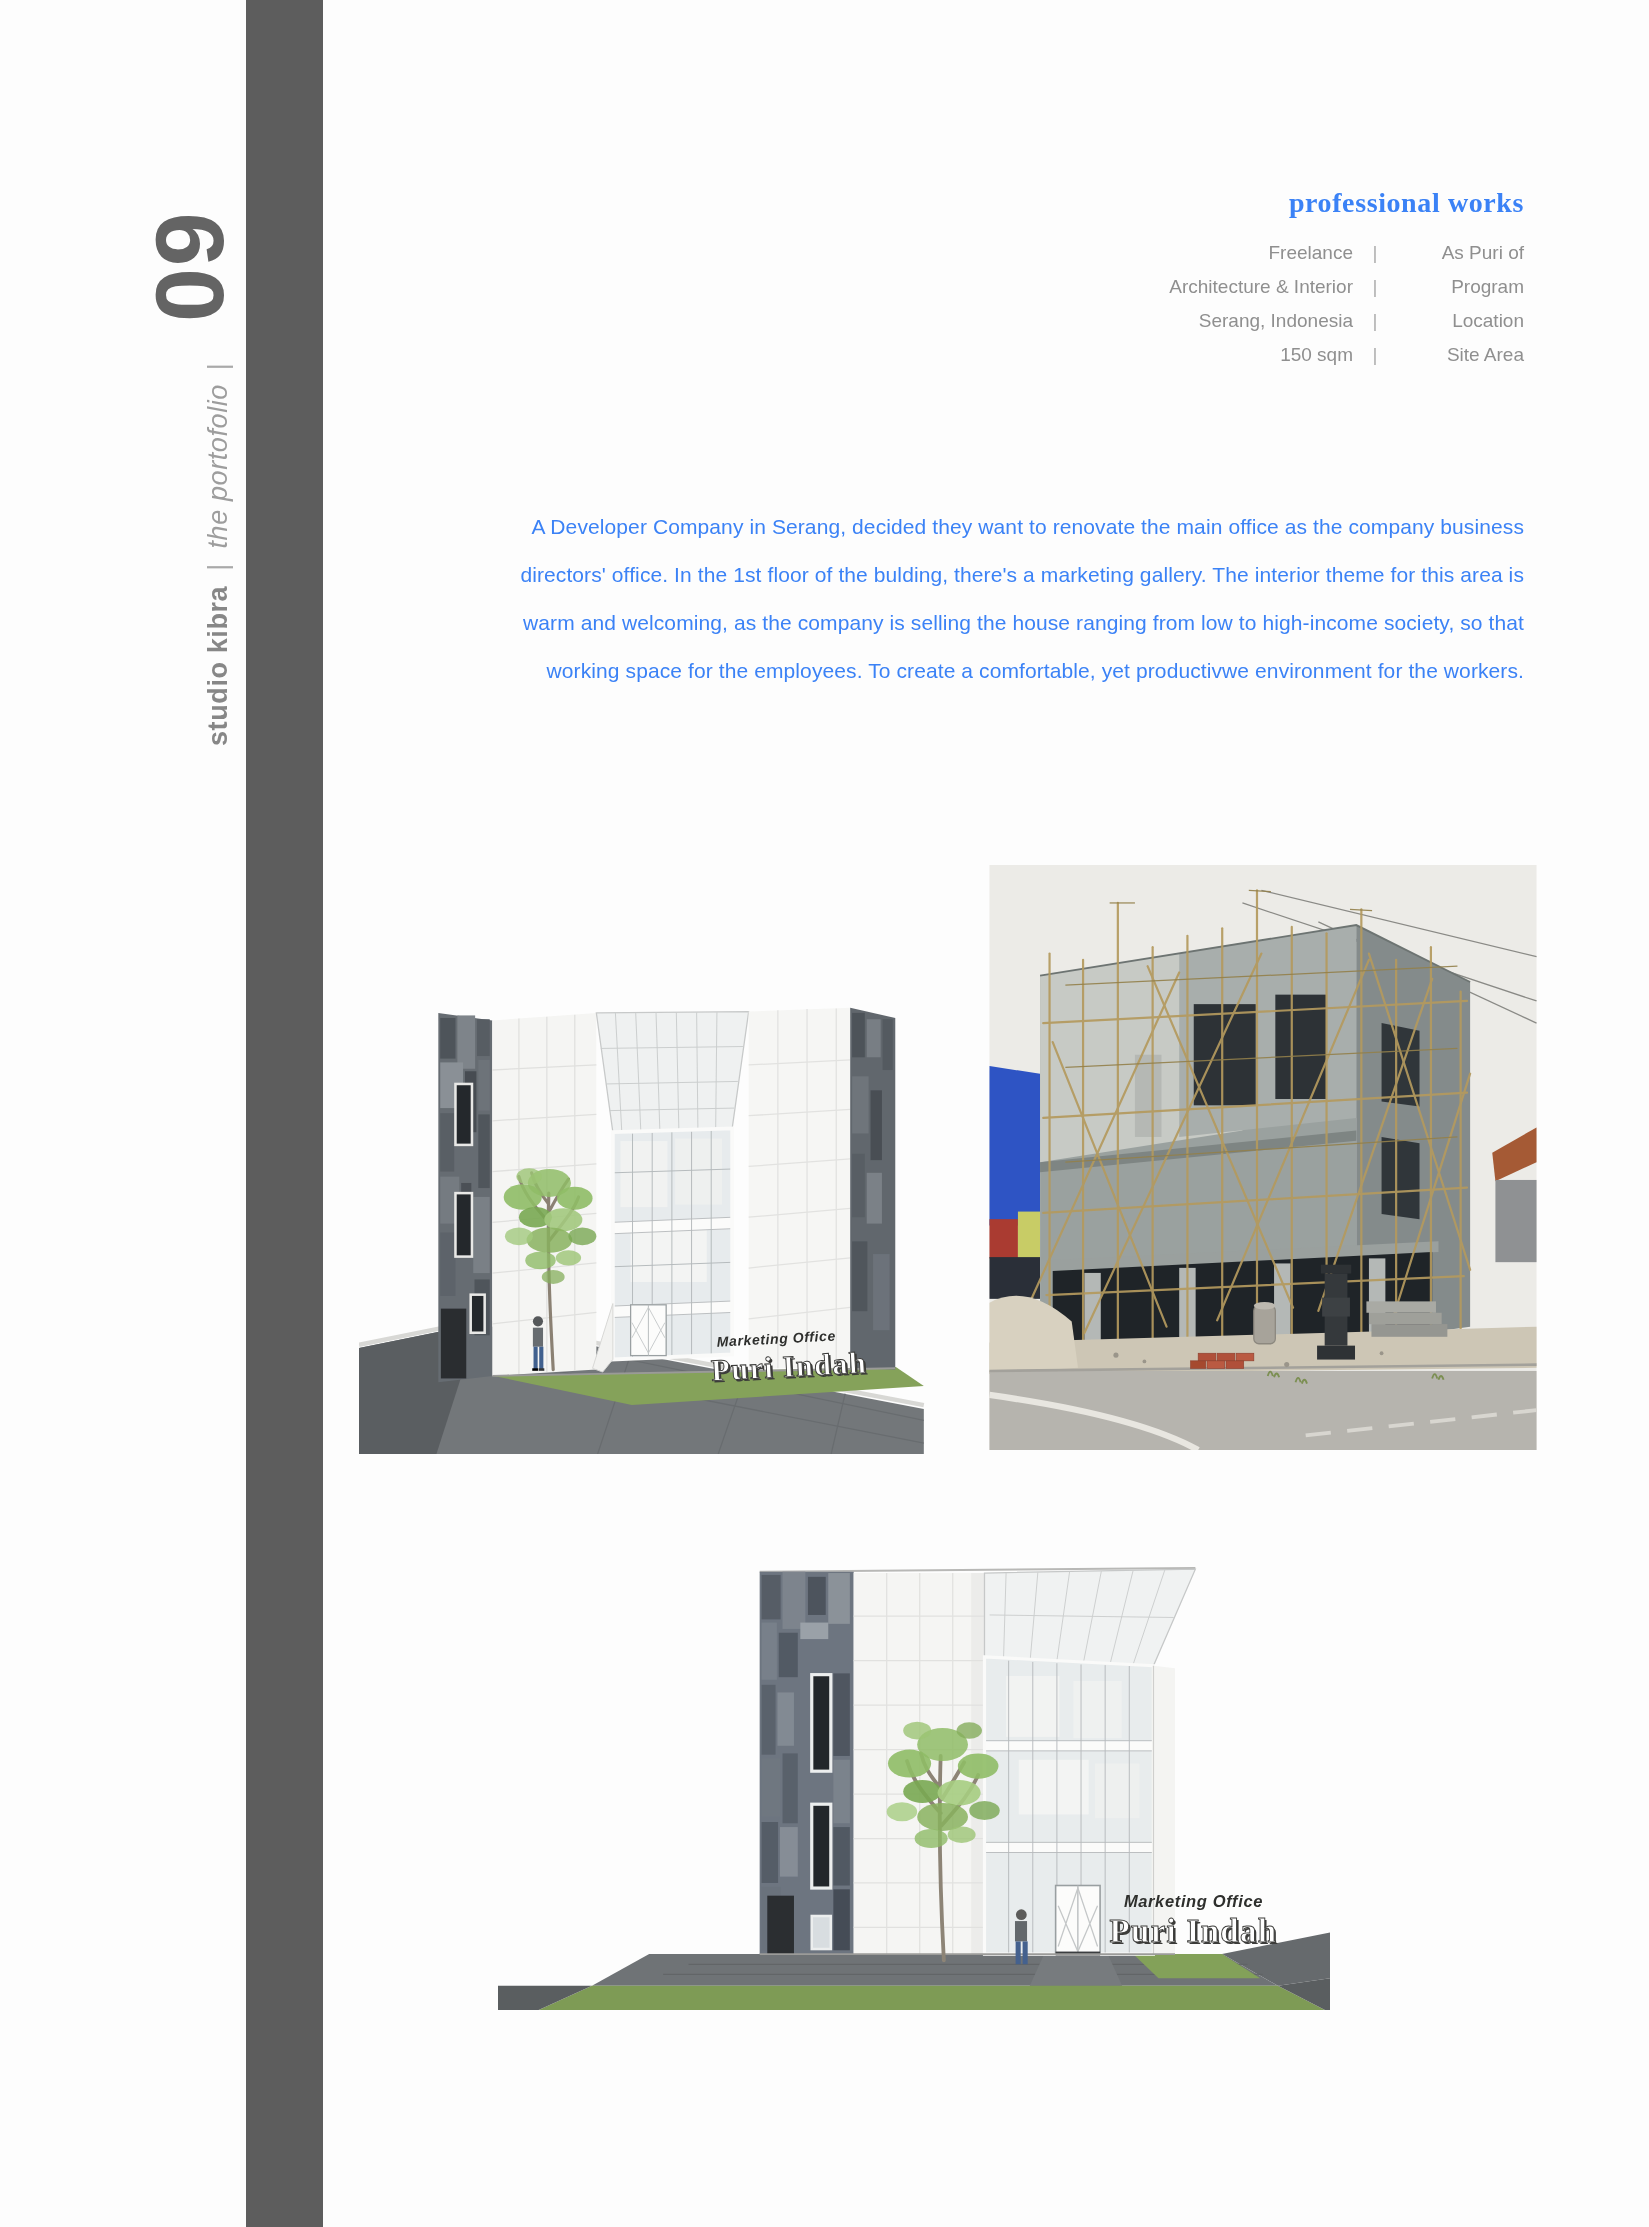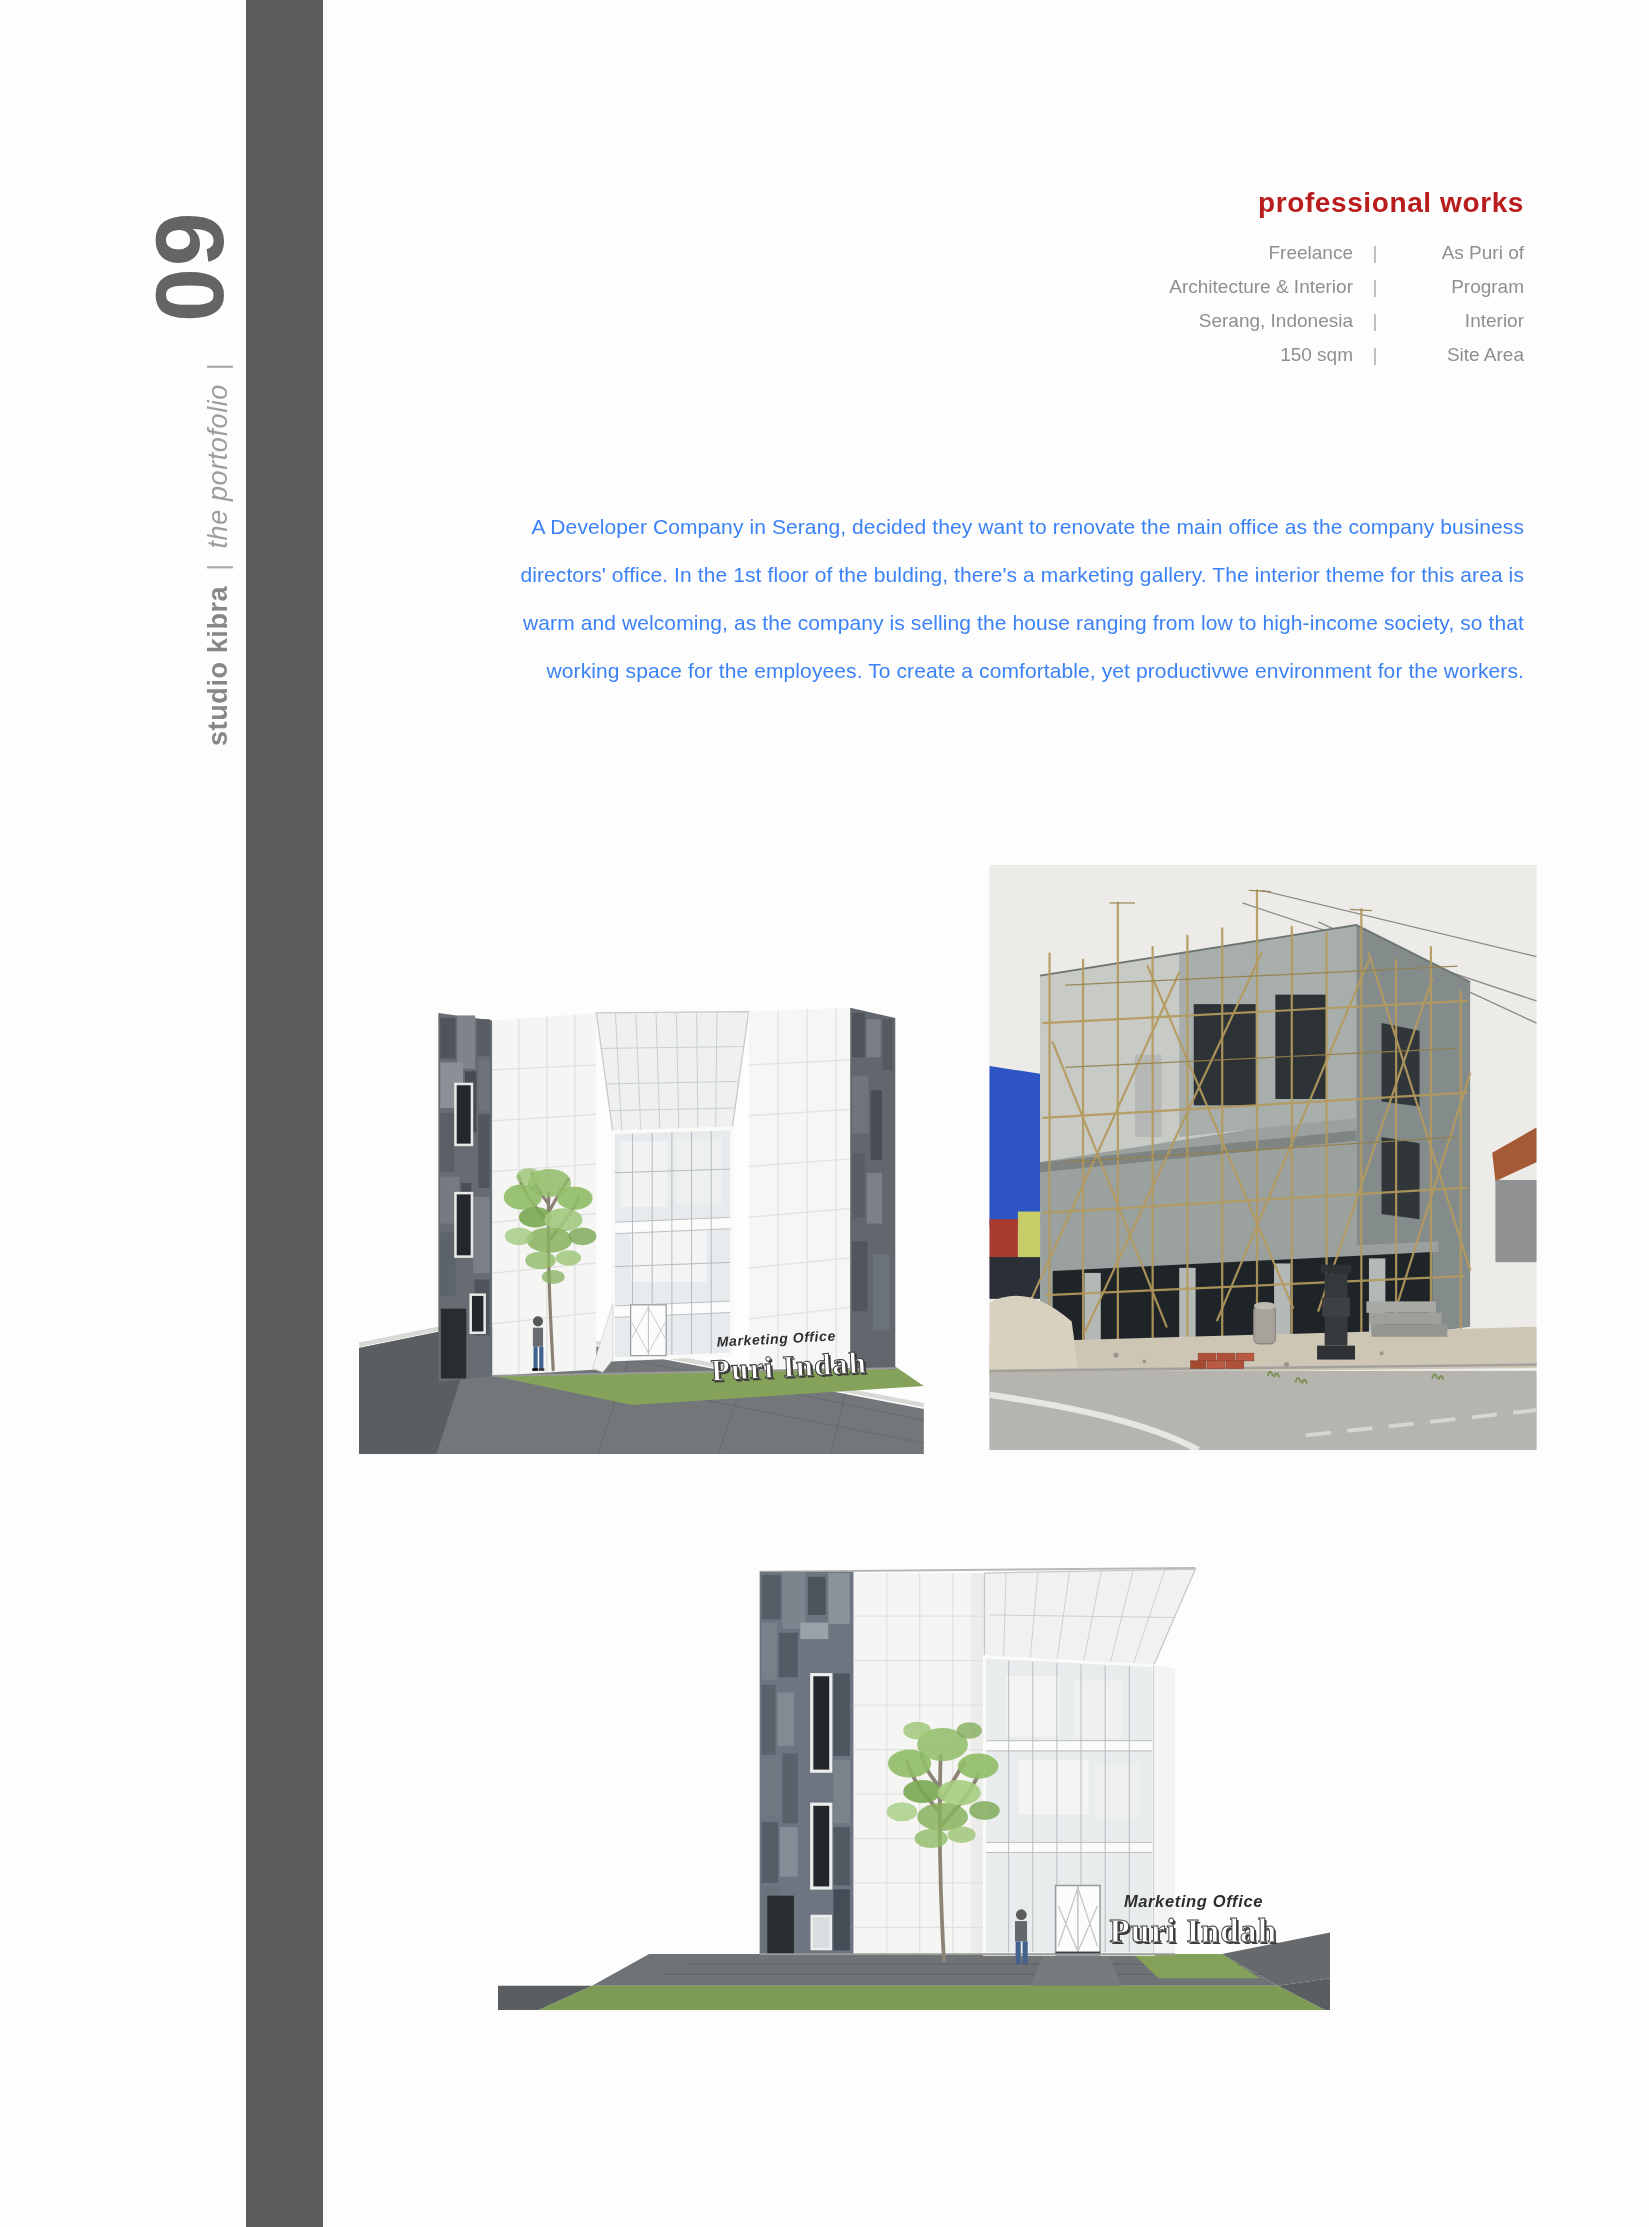--- a/index.html
+++ b/index.html
@@ -18,21 +18,21 @@
     position:absolute; left:203px; top:746px; transform:rotate(-90deg); transform-origin:0 0;
     font-size:27px; line-height:30.5px; white-space:nowrap;
   }
   .brand-studio { font-weight:bold; color:#878787; letter-spacing:0.6px; }
   .brand-pipe { color:#a9a9a9; margin:0 7.6px; font-weight:normal; }
   .brand-pipe-end { color:#a9a9a9; margin-left:6.3px; }
   .brand-tagline { font-style:italic; color:#9d9d9d; letter-spacing:0.6px; }
 
   
   .header { position:absolute; right:126px; top:188px; width:762px; text-align:right; }
-  .eyebrow { font-size:28px; line-height:30.5px; font-weight:bold; color:#b91c1c; letter-spacing:0.6px; }
+  .eyebrow { font-size:28px; line-height:30.5px; font-weight:bold; color:#3b82f6; letter-spacing:0.6px;font-family:Liberation Serif, serif; }
   .title { font-size:67px; line-height:71px; font-weight:bold; color:#585858; letter-spacing:1.3px; margin-top:5.1px; }
   .meta { margin-top:23px; font-size:19px; color:#8f8f8f; }
   .meta-row { display:flex; justify-content:flex-end; align-items:baseline; height:34px; }
   .meta-value { text-align:right; }
   .meta-pipe { width:44px; text-align:center; color:#aeaeae; }
   .meta-label { width:127px; text-align:right; }
 
   
   .intro { position:absolute; left:381px; right:126px; top:503px; height:317px; overflow:hidden;
            font-size:21px; line-height:48px; color:#3b82f6; text-align:right; letter-spacing:0.1px; }
@@ -82,21 +82,21 @@
         <span class="meta-label">As Puri of</span>
       </div>
       <div class="meta-row">
         <span class="meta-value">Architecture &amp; Interior</span>
         <span class="meta-pipe">|</span>
         <span class="meta-label">Program</span>
       </div>
       <div class="meta-row">
         <span class="meta-value">Serang, Indonesia</span>
         <span class="meta-pipe">|</span>
-        <span class="meta-label">Interior</span>
+        <span class="meta-label">Location</span>
       </div>
       <div class="meta-row">
         <span class="meta-value">150 sqm</span>
         <span class="meta-pipe">|</span>
         <span class="meta-label">Site Area</span>
       </div>
     </div>
   </div>
 
   <div class="intro">

